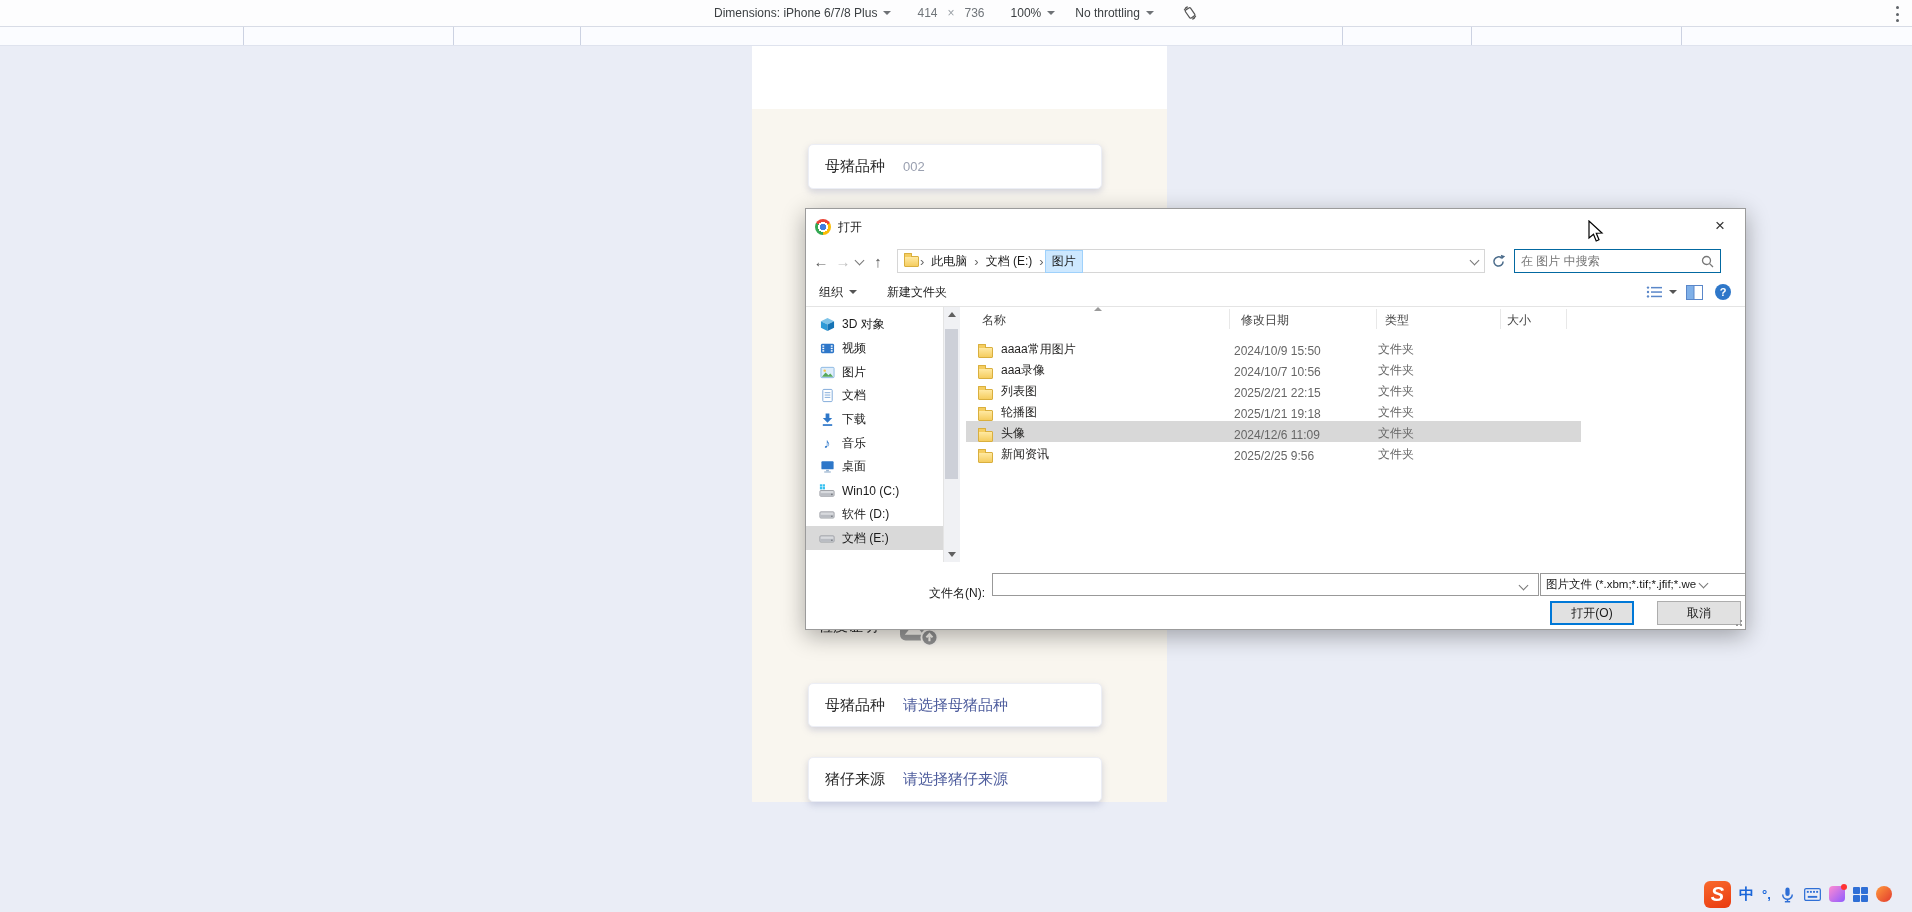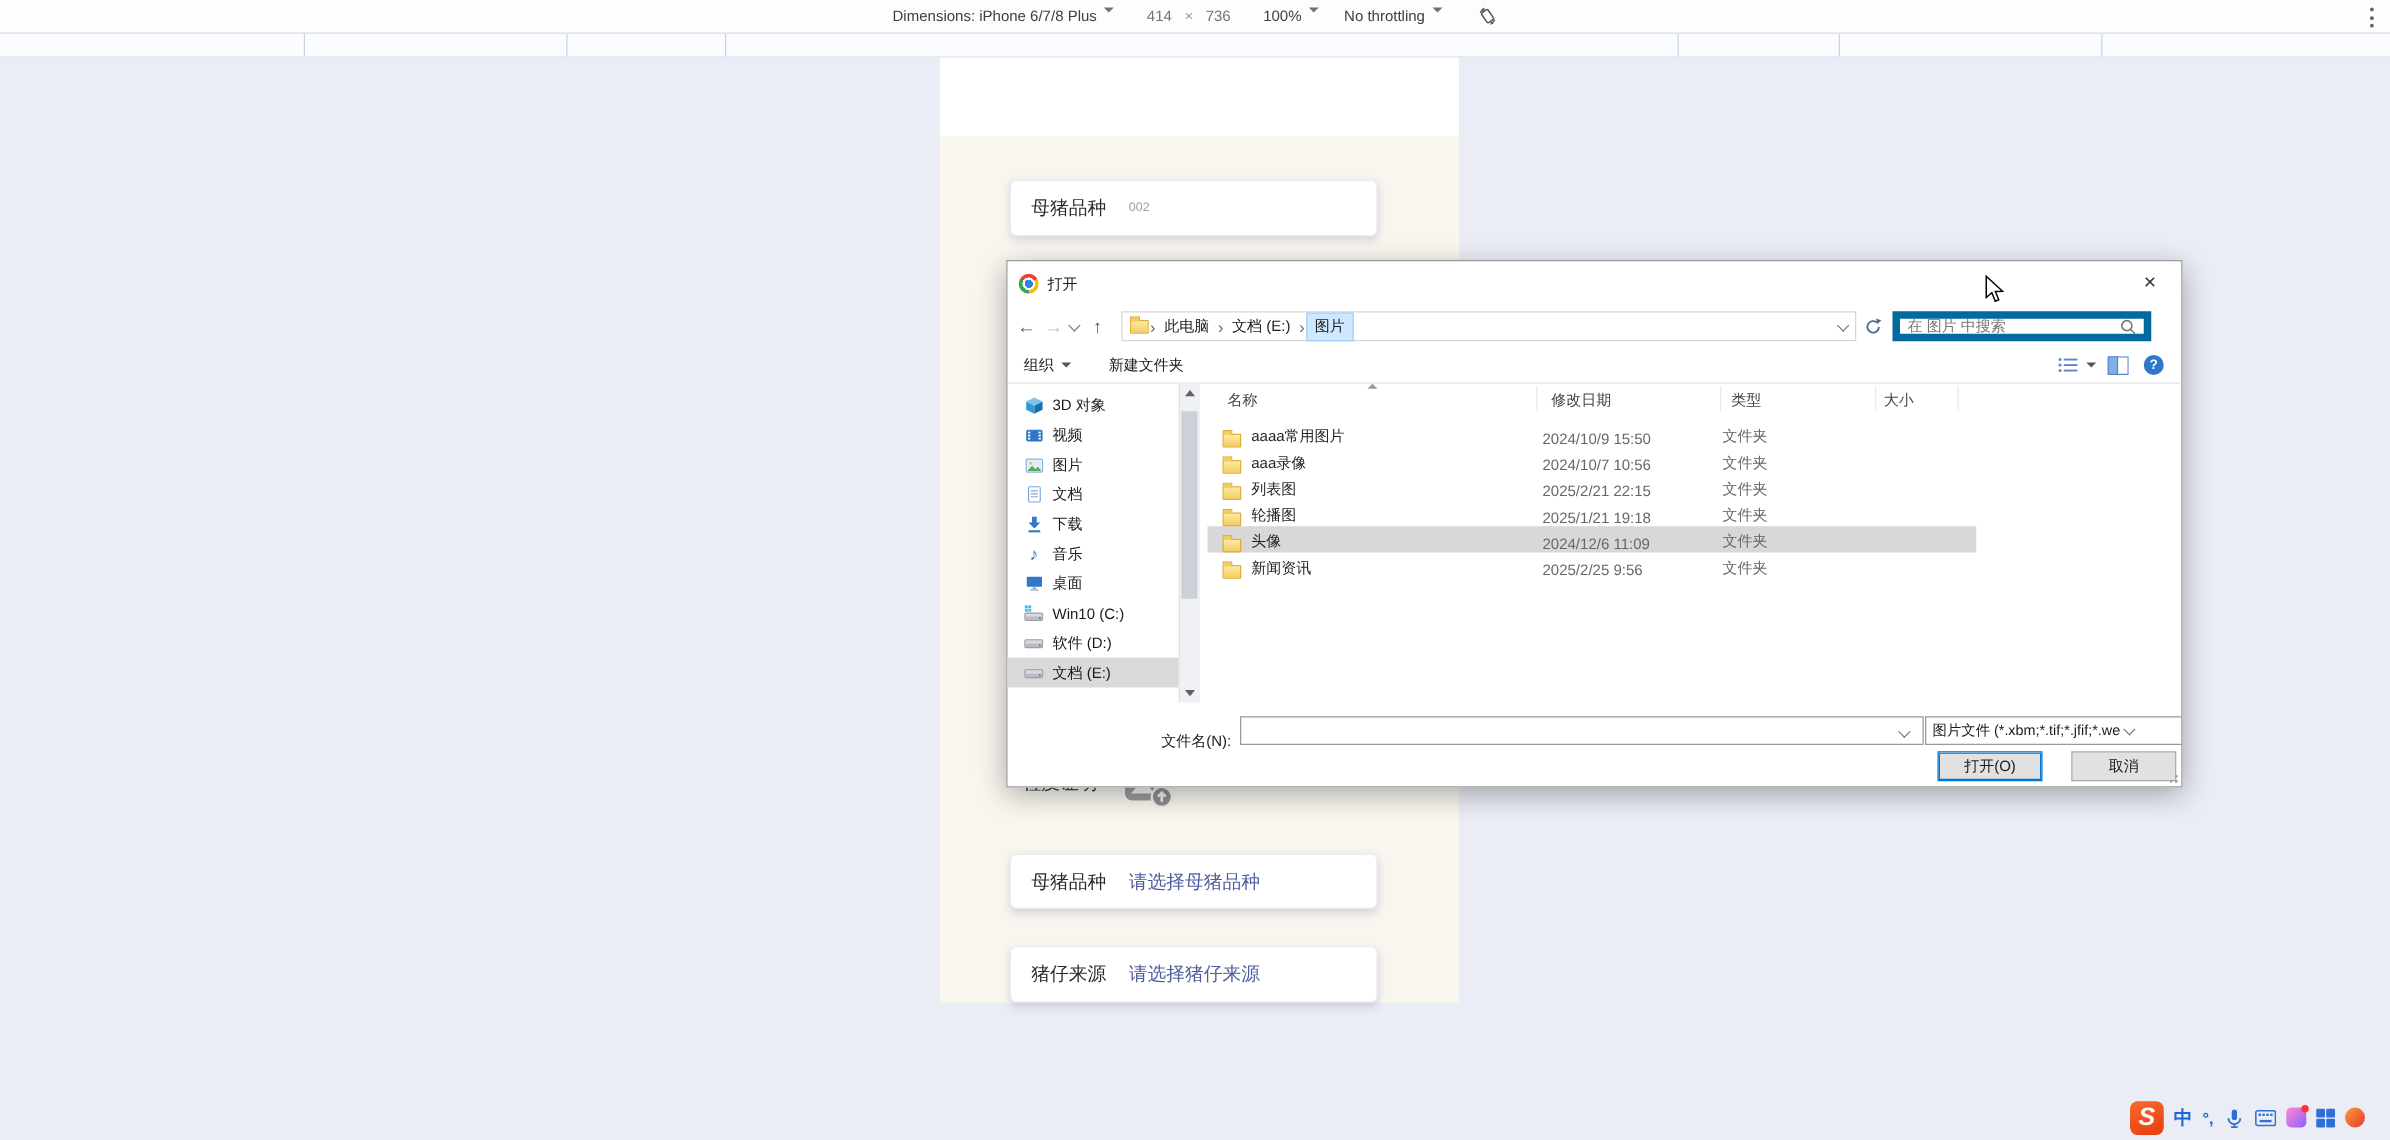--- a/index.html
+++ b/index.html
@@ -2,21 +2,21 @@
 <html><head>
 <meta charset="utf-8">
 <style>
   html,body{margin:0;padding:0}
   body{position:relative;width:1912px;height:912px;overflow:hidden;background:#eaedf6;
        font-family:"Liberation Sans","DejaVu Sans",sans-serif;-webkit-font-smoothing:antialiased}
   
   .dtbar{position:absolute;left:0;top:0;width:100%;height:26px;background:#fdfdfe;
          border-bottom:1px solid #d8dce6;display:flex;align-items:center;justify-content:center;
          gap:0;font-size:12px;color:#3c4043;z-index:20}
-  .dt-item{display:flex;margin:0 10px;white-space:nowrap}
+  .dt-item{display:flex;align-items:center;margin:0 10px;white-space:nowrap}
   .caret{width:0;height:0;border-left:4px solid transparent;border-right:4px solid transparent;
          border-top:4px solid #6f7276;display:inline-block;margin-left:6px}
   .dt-num{color:#70757a;margin:0 6px}
   .dt-x{color:#9aa0a6;margin:0 4px}
   .kebab{position:absolute;right:8px;top:5px;width:14px;height:16px;display:flex;flex-direction:column;
          align-items:center;justify-content:space-between;padding:1px 0;cursor:pointer}
   .kebab i{width:3px;height:3px;background:#5f6368;border-radius:50%}
   
   .mq{position:absolute;left:0;top:27px;width:100%;height:18px;background:#fbfcff;
       border-bottom:1px solid #dfe3ee;z-index:10}
@@ -26,21 +26,21 @@
   .app-header{position:absolute;left:0;top:18px;width:100%;height:46px;background:#0e82c8;
               display:flex;align-items:center;justify-content:center}
   .app-title{color:#fff;font-size:17px;font-weight:bold;letter-spacing:1px}
   .back-chev{position:absolute;left:18px;top:17px;width:11px;height:11px;border-left:2.5px solid #fff;
              border-bottom:2.5px solid #fff;transform:rotate(45deg);cursor:pointer}
   .app-body{position:absolute;left:0;top:64px;width:100%;height:693px;background:#f9f6ef}
   .fcard{position:absolute;width:294px;background:#fff;border:1px solid #eceef5;border-radius:5px;
          box-shadow:0 3px 7px rgba(110,120,165,.28);display:flex;align-items:center;padding-left:16px;
          box-sizing:border-box;cursor:pointer}
   .flabel{font-size:15px;color:#2b2b2b}
-  .fvalue{font-size:10px;color:#9aa0b0;margin-left:18px}
+  .fvalue{font-size:13px;color:#9aa0b0;margin-left:18px}
   .fph{font-size:15px;color:#4e5d9d;margin-left:18px}
   .uprow-label{position:absolute;font-size:15px;color:#2b2b2b}
   .upicon{position:absolute;width:42px;height:38px}
   
   .dialog{position:absolute;left:805px;top:208px;width:939px;height:420px;background:#fff;
           border:1px solid #9b9b9b;box-shadow:0 6px 22px rgba(0,0,0,.32);z-index:40;font-size:12px;color:#1a1a1a}
   .dlg-title{position:absolute;left:0;top:0;width:100%;height:36px;display:flex;align-items:center;padding-left:9px;box-sizing:border-box}
   .chrome-ic{width:16px;height:16px;border-radius:50%;flex:none;
      background:radial-gradient(circle at 50% 50%,#3e7de0 0 29%,#fff 30% 44%,rgba(0,0,0,0) 45%),
        conic-gradient(#ea4335 0 60deg,#fbbc05 60deg 180deg,#34a853 180deg 300deg,#ea4335 300deg 360deg)}
@@ -54,21 +54,21 @@
   .addrbar{margin-left:8px;width:588px;height:24px;background:#fff;border:1px solid #d6d6d6;
            display:flex;align-items:center;flex:none;box-sizing:border-box}
   .crumb{padding:3px 6px;cursor:pointer;white-space:nowrap}
   .crumb.hl{background:#cde8ff;border:1px solid #9fd1fb;padding:2px 6px}
   .crumbsep{color:#666;margin:0 1px;font-size:13px}
   .addr-chev{margin-left:auto;margin-right:6px}
   .folder{position:relative;width:15px;height:11px;flex:none;border-radius:1px;
           background:linear-gradient(180deg,#ffe9a2,#f5cd5f);border:1px solid #d9af3e;box-sizing:border-box}
   .folder:before{content:"";position:absolute;left:-1px;top:-4px;width:6px;height:3px;background:#f5cd5f;
                  border:1px solid #d9af3e;border-bottom:none;border-radius:1px 1px 0 0}
-  .searchbox{margin-left:8px;width:207px;height:24px;border:6px solid #0369a1;display:flex;align-items:center;
+  .searchbox{margin-left:8px;width:207px;height:24px;border:1px solid #0369a1;display:flex;align-items:center;
              padding:0 6px;box-sizing:border-box;color:#767676;flex:none}
   .dlg-toolbar{position:absolute;left:0;top:70px;width:100%;height:26px;display:flex;align-items:center;padding-left:13px;box-sizing:border-box}
   .tb-item{display:flex;align-items:center;cursor:pointer}
   .tb-sep-line{position:absolute;left:0;top:97px;width:100%;border-top:1px solid #e4e4e4}
   .help-ic{width:16px;height:16px;border-radius:50%;background:#2e77c9;color:#fff;font-weight:bold;
            font-size:11px;display:flex;align-items:center;justify-content:center;cursor:pointer}
   
   .side{position:absolute;left:0;top:98px;width:152px;height:255px;padding-top:6px;box-sizing:border-box}
   .side-item{height:23.7px;display:flex;align-items:center;padding-left:13px;width:137px;box-sizing:border-box;cursor:pointer}
   .side-item.sel{background:#d9d9d9}

